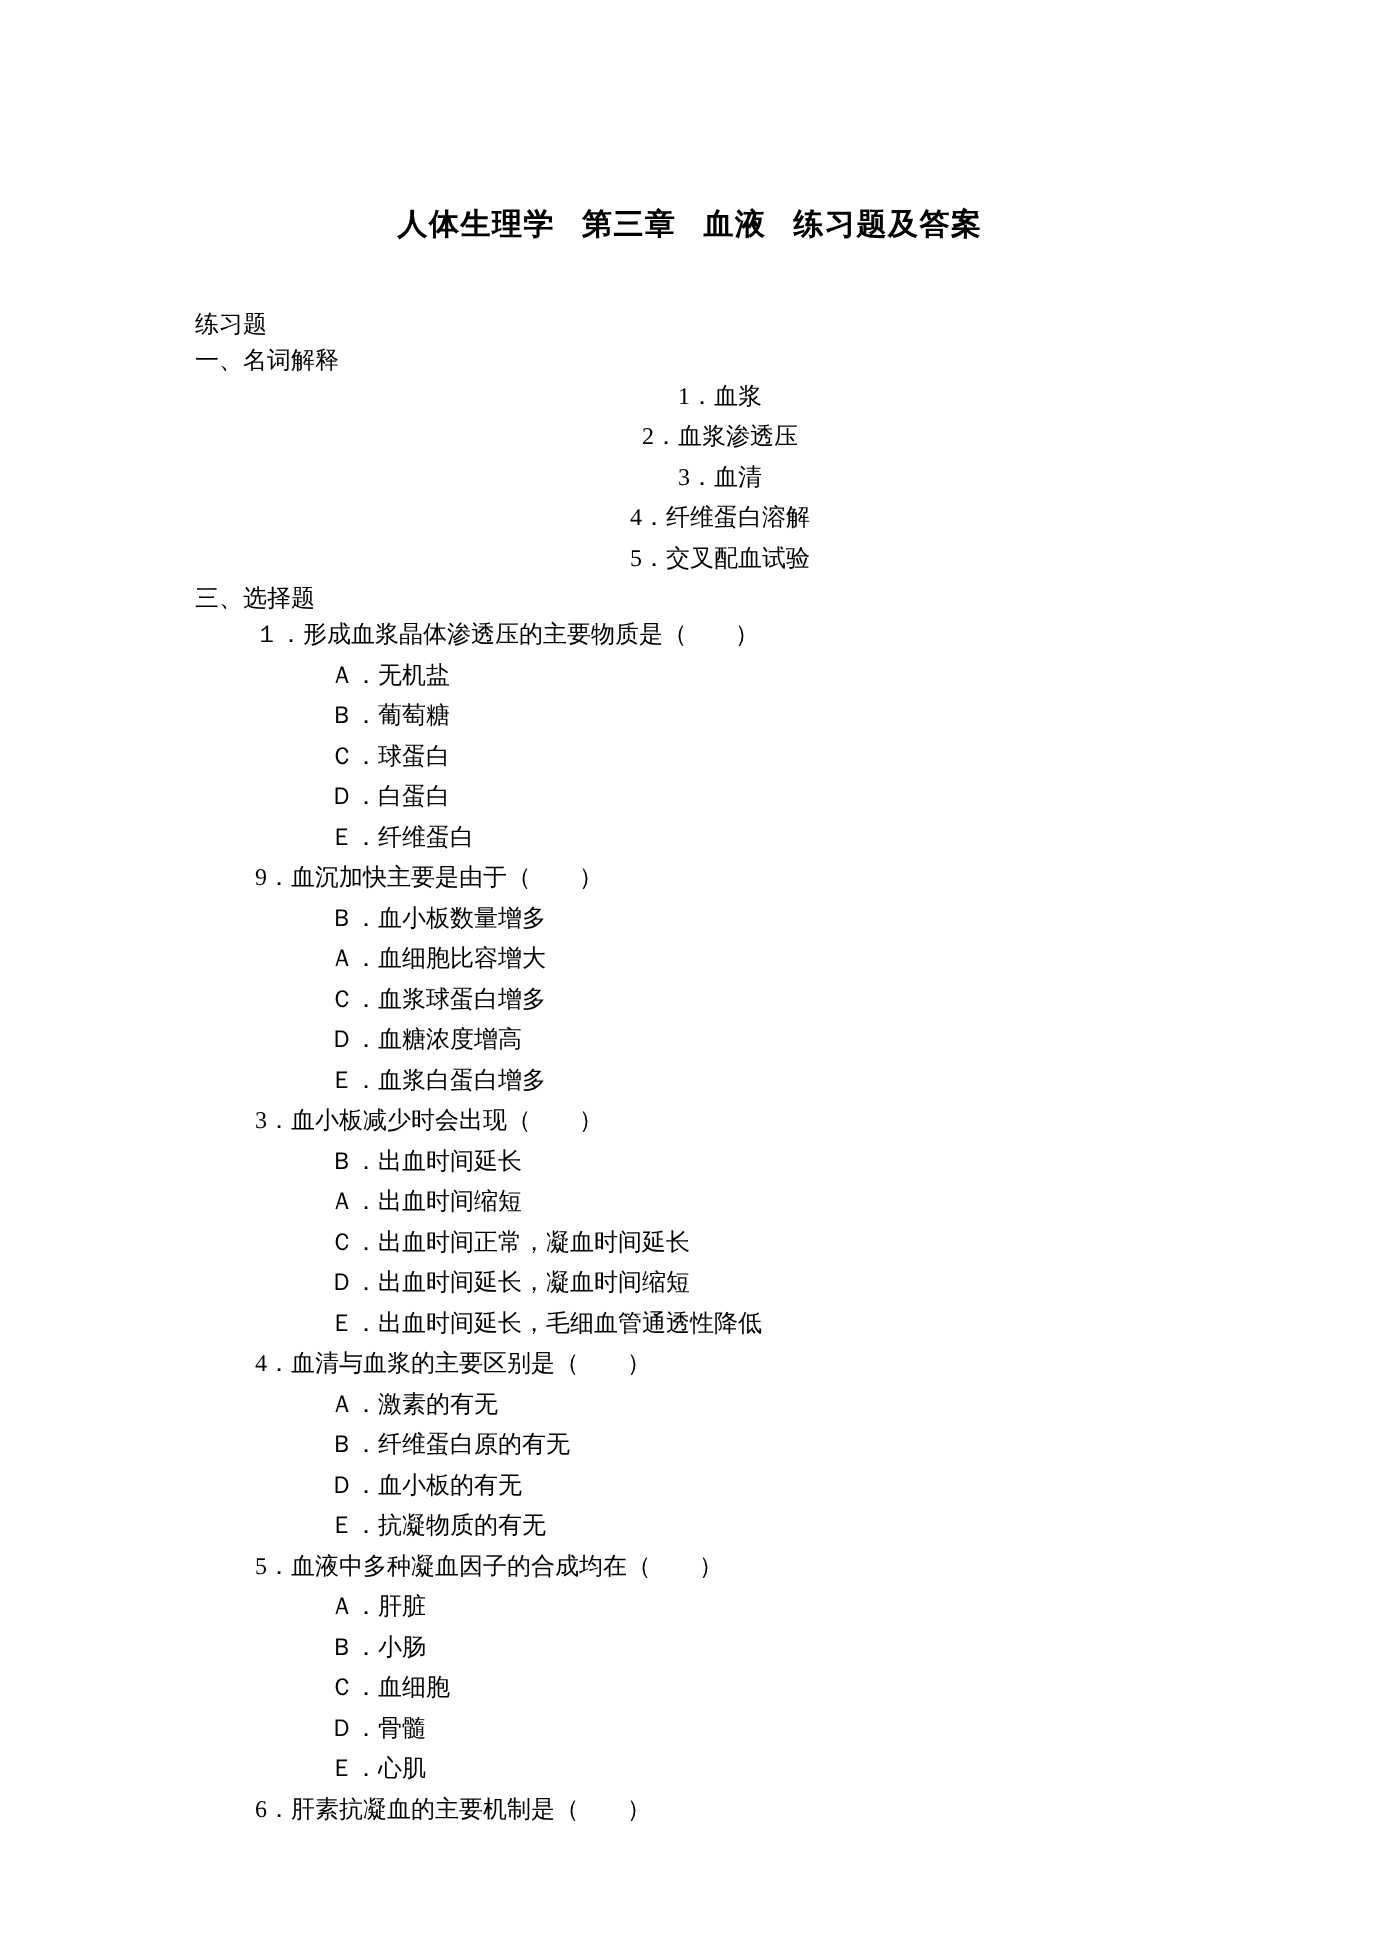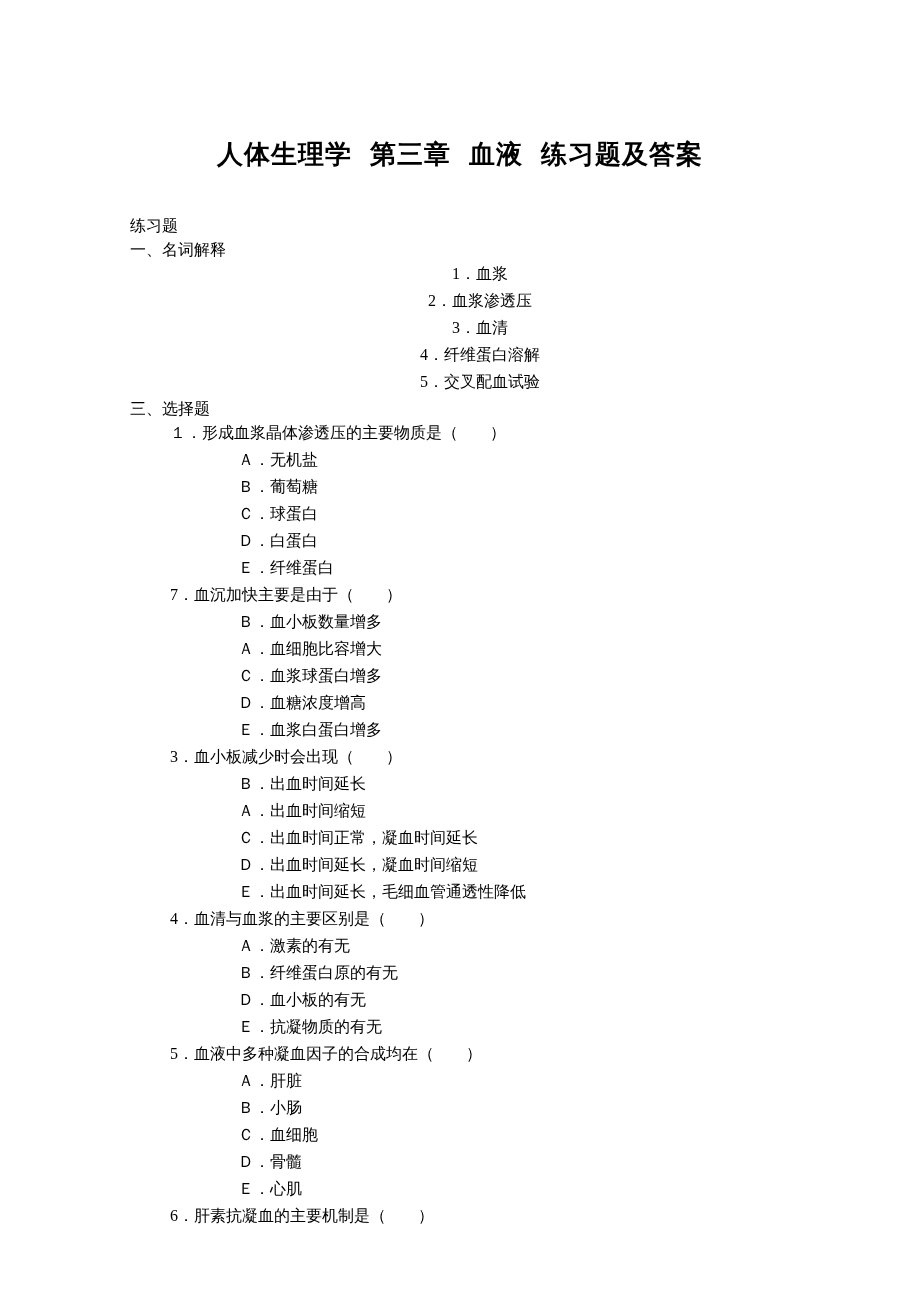--- a/index.html
+++ b/index.html
@@ -13,21 +13,21 @@
       color: #000000;
       width: 920px;
       min-height: 1302px;
       padding: 135px 130px 60px 130px;
       font-size: 16px;
       line-height: 1.5;
     }
     .title {
       text-align: center;
       font-weight: bold;
-      font-size: 26px;
+      font-size: 20px;
       margin-bottom: 40px;
       letter-spacing: 1px;
     }
     .title .gap {
       display: inline-block;
       width: 18px;
     }
     .section {
       margin-left: 0;
     }
@@ -43,21 +43,20 @@
       margin-bottom: 3px;
     }
     .q-stem {
       margin-bottom: 3px;
     }
     .options {
       margin-left: 50px;
     }
     .option-row {
       margin-bottom: 3px;
-      margin-left: 18px;
     }
   </style>
 </head>
 <body>
 
 <h1 class="title">
   <span>人体生理学</span><span class="gap"></span><span>第三章</span><span class="gap"></span><span>血液</span><span class="gap"></span><span>练习题及答案</span>
 </h1>
 
 <div class="section">练习题</div>
@@ -78,21 +77,21 @@
   <div class="options">
     <div class="option-row">Ａ．无机盐</div>
     <div class="option-row">Ｂ．葡萄糖</div>
     <div class="option-row">Ｃ．球蛋白</div>
     <div class="option-row">Ｄ．白蛋白</div>
     <div class="option-row">Ｅ．纤维蛋白</div>
   </div>
 </div>
 
 <div class="q-block">
-  <div class="q-stem">7．血沉加快主要是由于（　　）</div>
+  <div class="q-stem">9．血沉加快主要是由于（　　）</div>
   <div class="options">
     <div class="option-row">Ｂ．血小板数量增多</div>
     <div class="option-row">Ａ．血细胞比容增大</div>
     <div class="option-row">Ｃ．血浆球蛋白增多</div>
     <div class="option-row">Ｄ．血糖浓度增高</div>
     <div class="option-row">Ｅ．血浆白蛋白增多</div>
   </div>
 </div>
 
 <div class="q-block">

